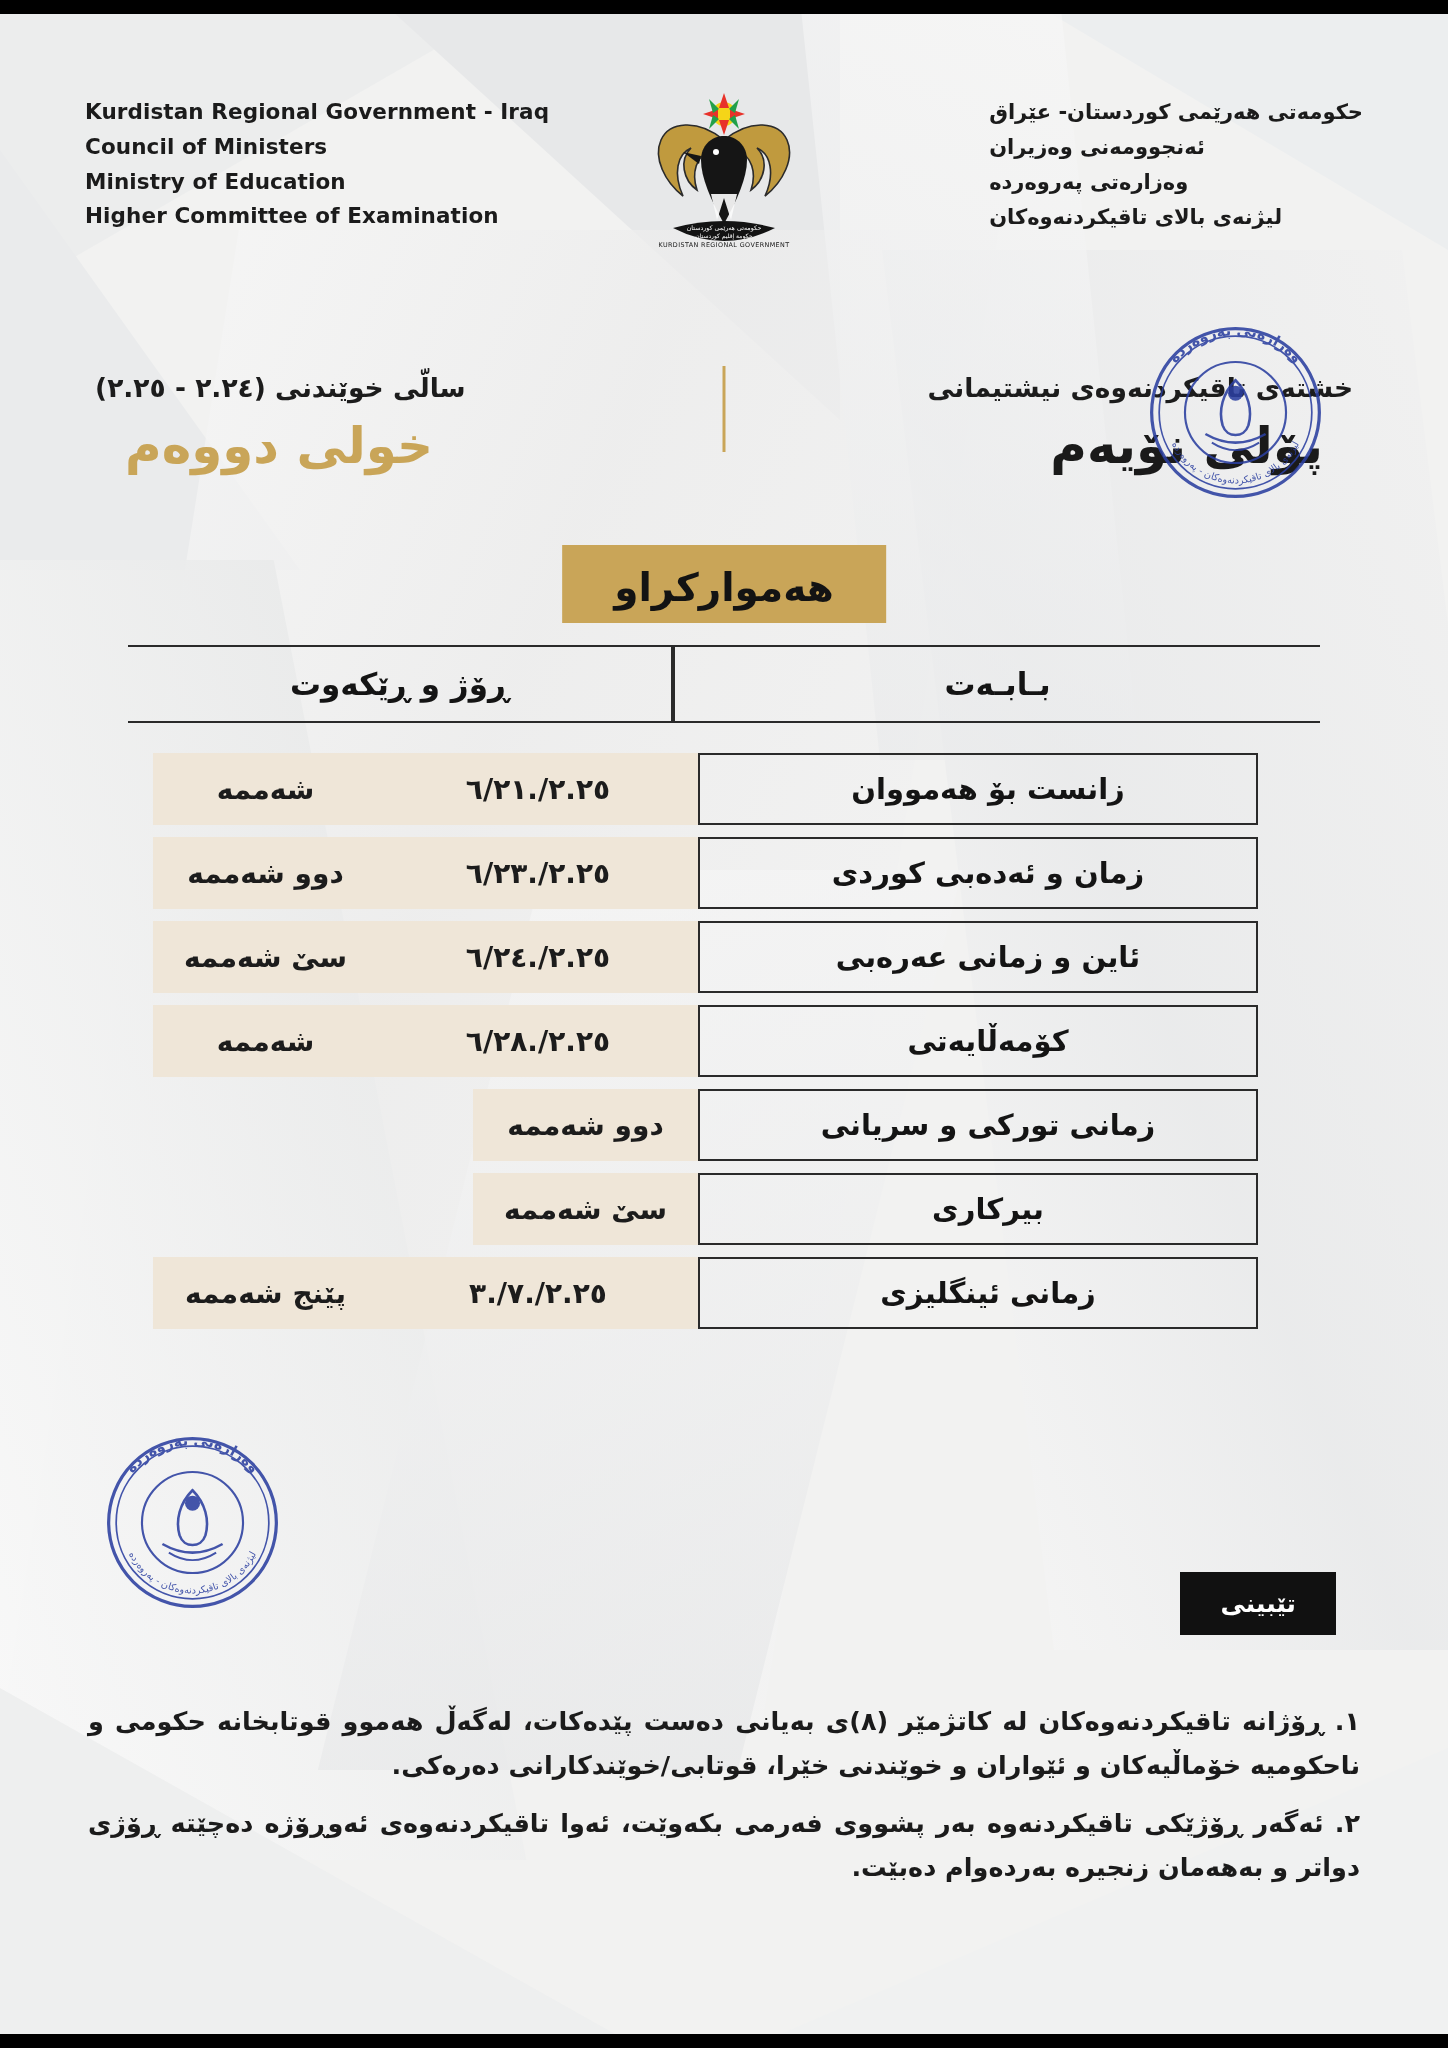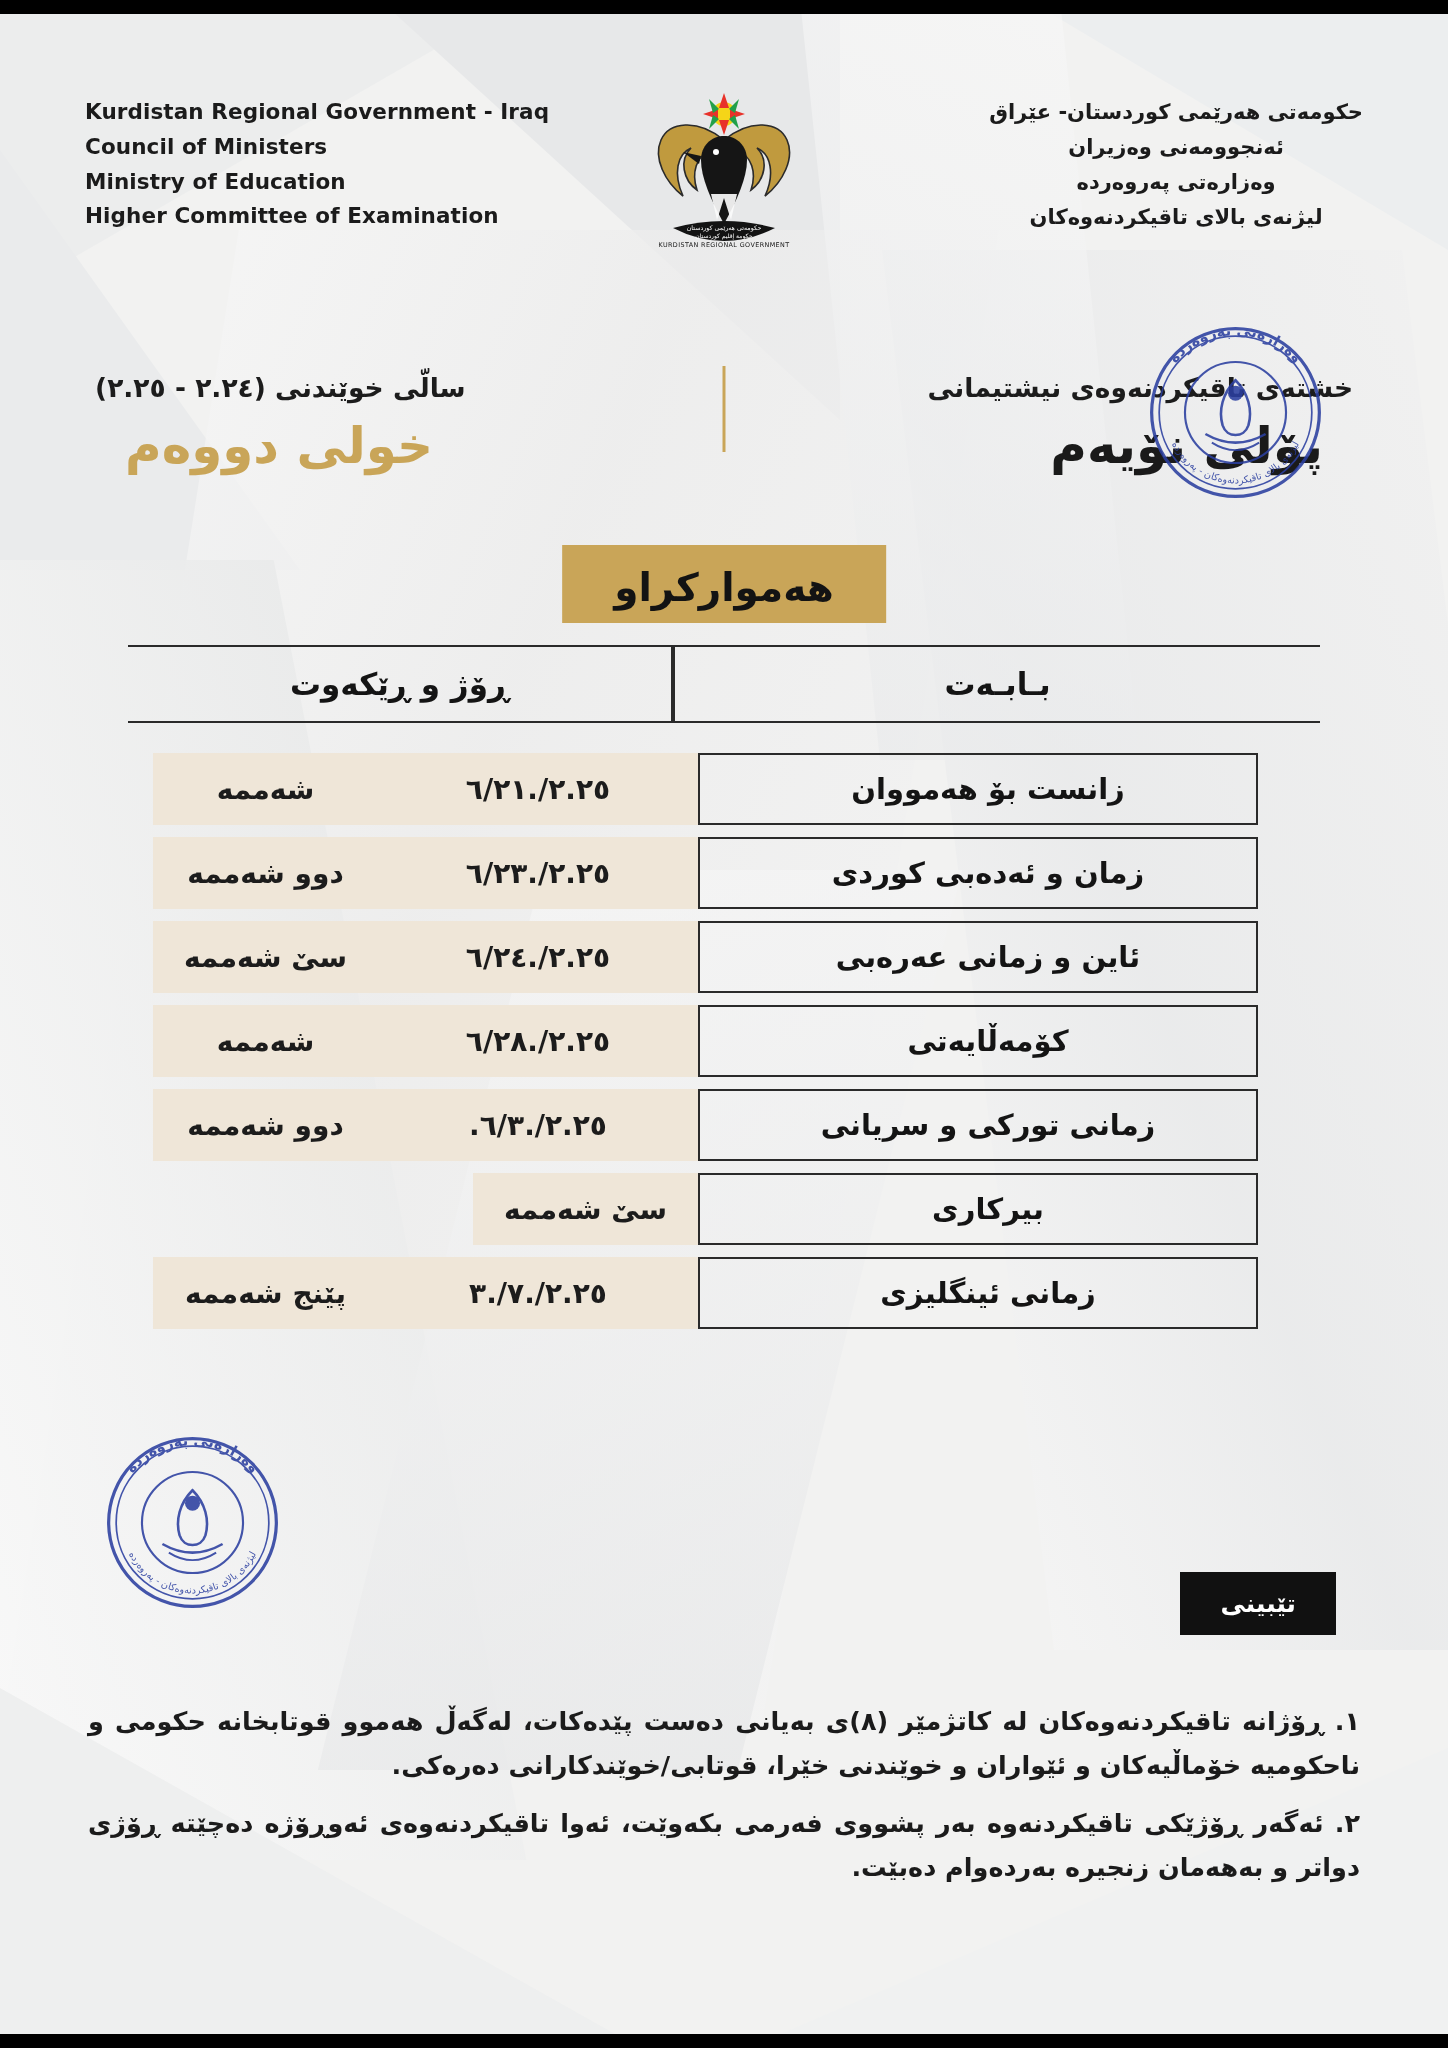--- a/index.html
+++ b/index.html
@@ -56,21 +56,21 @@
   .header {
     position:absolute; top:95px; left:0; width:100%;
     display:flex; align-items:flex-start; justify-content:space-between;
     padding:0 85px; z-index:10;
   }
   .hdr-en { text-align:left; }
   .hdr-en div {
     font-size:21.5px; font-weight:600; color:#1b1b1b;
     line-height:1.62; letter-spacing:.1px; white-space:nowrap;
   }
-  .hdr-ku { text-align:center; direction:rtl; }
+  .hdr-ku { text-align:left; direction:rtl; }
   .hdr-ku div {
     font-size:21px; font-weight:700; color:#1b1b1b;
     line-height:1.67; white-space:nowrap;
   }
 
   
   .emblem {
     position:absolute; top:78px; left:50%;
     transform:translateX(-50%);
     width:170px; height:175px; z-index:12;
@@ -284,21 +284,20 @@
       <div class="c-subj">كۆمەڵايەتى</div>
       <div class="c-date">
         <div class="c-num">٢.٢٥/.٦/٢٨</div>
         <div class="c-day">شەممە</div>
       </div>
     </div>
 
     <div class="srow">
       <div class="c-subj">زمانى توركى و سريانى</div>
       <div class="c-date">
-        <div class="c-num">٢.٢٥/.٦/٣.</div>
         <div class="c-day">دوو شەممە</div>
       </div>
     </div>
 
     <div class="srow">
       <div class="c-subj">بيركارى</div>
       <div class="c-date">
         <div class="c-day">سێ شەممە</div>
       </div>
     </div>

